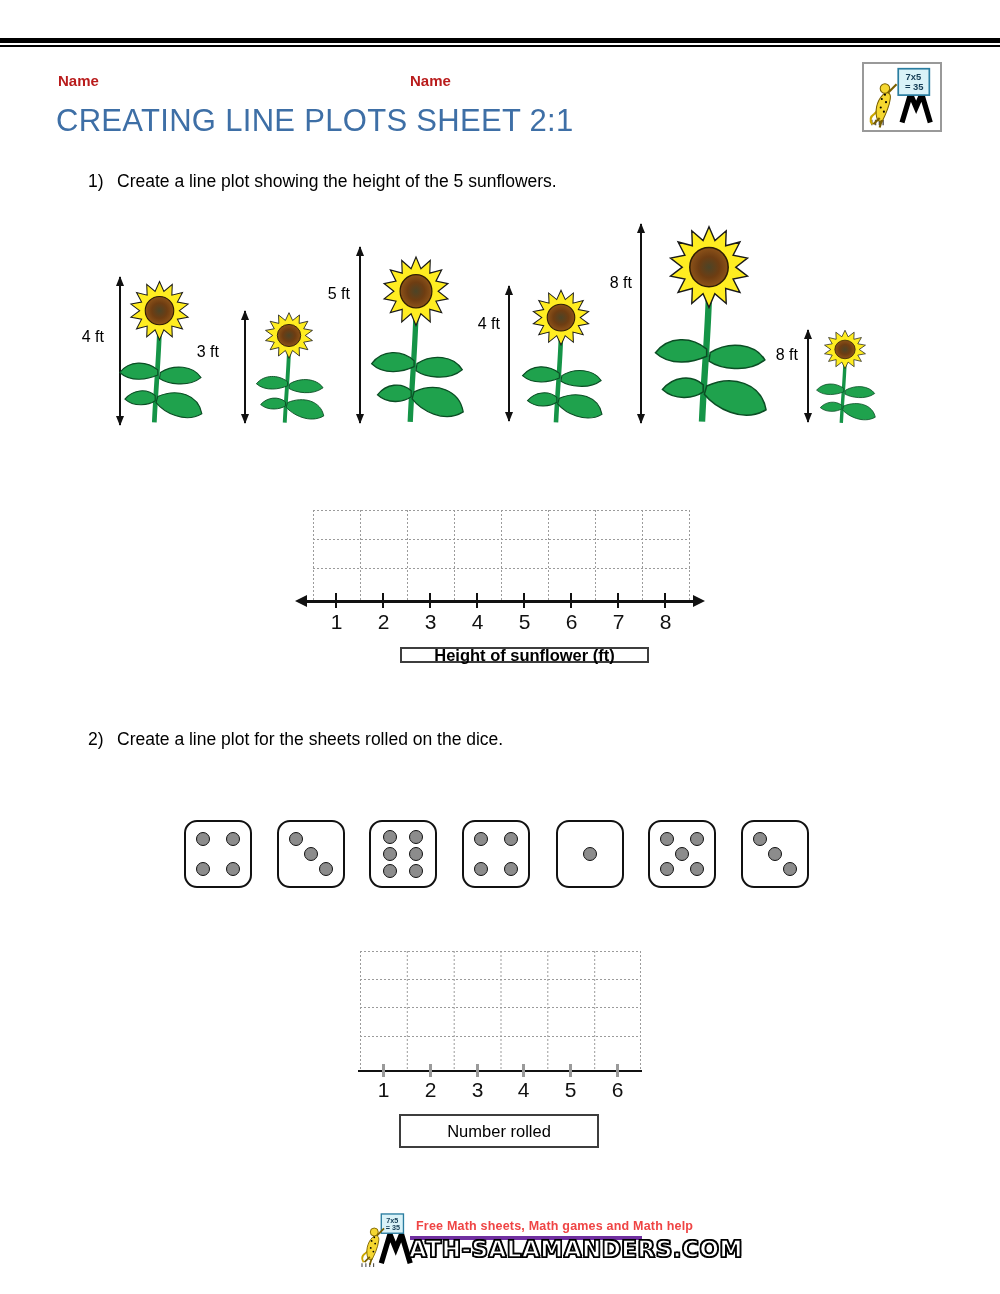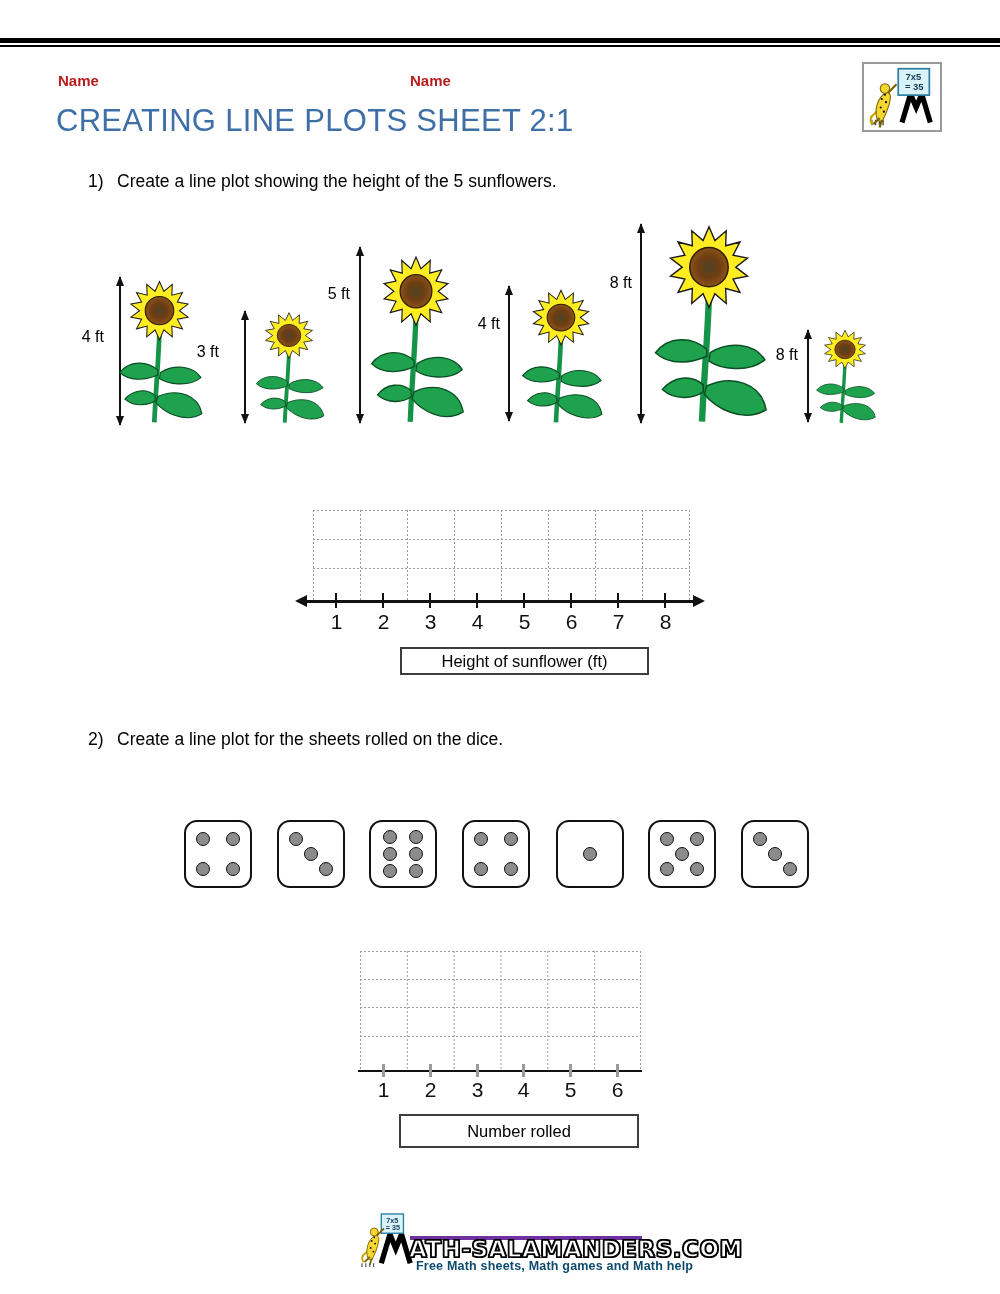--- a/index.html
+++ b/index.html
@@ -32,21 +32,21 @@
   .tick { position:absolute; width:2px; height:15px; background:#111; }
   .tick.gray { width:3px; height:13px; background:#9a9a9a; }
   .ticklbl { position:absolute; width:47px; text-align:center; font-size:21px; color:#111; }
   .axisbox { position:absolute; border:2px solid #3d3d3d; background:#fff; display:flex; align-items:center; justify-content:center; font-size:16.5px; color:#000; }
 
   
   .die { position:absolute; width:68px; height:68px; background:#fff; border:2.5px solid #111; border-radius:13px; }
   .pip { position:absolute; width:14px; height:14px; border-radius:50%; background:#8C8C8C; border:1.8px solid #111; transform:translate(-50%,-50%); }
 
   
-  .tagline { left:416px; top:1219px; font-size:12.5px; font-weight:bold; color:#0c4a6e; letter-spacing:0.2px;margin-top:40px; }
+  .tagline { left:416px; top:1219px; font-size:12.5px; font-weight:bold; color:#ef4444; letter-spacing:0.2px; }
   .purple-rule { left:410px; top:1236px; width:232px; height:3.5px; }
   .wordmark { left:409px; top:1236px; font-family:"DejaVu Sans", sans-serif; font-weight:bold; font-size:23px; letter-spacing:0.5px; color:#fff;
     -webkit-text-stroke:1.4px #000;
     text-shadow:-1px -1px 0 #000, 1px -1px 0 #000, -1px 1px 0 #000, 1px 1px 0 #000; }
 </style>
 </head>
 <body>
 
 <svg width="0" height="0" style="position:absolute" aria-hidden="true">
   <defs>
@@ -157,21 +157,21 @@
 <div class="tick" style="left:664px; top:593px;"></div>
 <div class="ticklbl" style="left:313px; top:610px;">1</div>
 <div class="ticklbl" style="left:360px; top:610px;">2</div>
 <div class="ticklbl" style="left:407px; top:610px;">3</div>
 <div class="ticklbl" style="left:454px; top:610px;">4</div>
 <div class="ticklbl" style="left:501px; top:610px;">5</div>
 <div class="ticklbl" style="left:548px; top:610px;">6</div>
 <div class="ticklbl" style="left:595px; top:610px;">7</div>
 <div class="ticklbl" style="left:642px; top:610px;">8</div>
 
-<div class="axisbox" style="left:400px; top:647px; width:249px; height:28px;">
+<div class="axisbox" style="left:400px; top:647px; width:249px; height:16px;font-weight:bold;">
   <span>Height of sunflower (ft)</span>
 </div>
 
 <div class="abs question" style="left:88px; top:729px;">
   <span class="q-num">2)</span>
   <span>Create a line plot for the sheets rolled on the dice.</span>
 </div>
 
 <div class="die" style="left:184px; top:820px;">
     <div class="pip" style="left: 27%; top: 27%;"></div>
@@ -226,21 +226,21 @@
 <div class="tick gray" style="left:522px; top:1064px;"></div>
 <div class="tick gray" style="left:569px; top:1064px;"></div>
 <div class="tick gray" style="left:616px; top:1064px;"></div>
 <div class="ticklbl" style="left:360px; top:1078px;">1</div>
 <div class="ticklbl" style="left:407px; top:1078px;">2</div>
 <div class="ticklbl" style="left:454px; top:1078px;">3</div>
 <div class="ticklbl" style="left:500px; top:1078px;">4</div>
 <div class="ticklbl" style="left:547px; top:1078px;">5</div>
 <div class="ticklbl" style="left:594px; top:1078px;">6</div>
 
-<div class="axisbox" style="left:399px; top:1114px; width:240px; height:34px;">
+<div class="axisbox" style="left:399px; top:1114px; width:200px; height:34px;">
   <span>Number rolled</span>
 </div>
 
 <svg class="abs" style="left:360px; top:1213px;" width="58" height="54" viewBox="0 0 60 56">
   <path d="M22,52 L31,22 L37,37 L43,22 L52,52" stroke="#000" stroke-width="5.5" fill="none"></path>
   <rect x="22" y="1" width="23" height="20" fill="#d9f2f8" stroke="#2a7da0" stroke-width="1.4"></rect>
   <text x="33.5" y="10" text-anchor="middle" font-size="7.5" font-weight="bold" fill="#143c55">7x5</text>
   <text x="34" y="18" text-anchor="middle" font-size="7.5" font-weight="bold" fill="#143c55">= 35</text>
   <path d="M2,52 v4 M6,52 v4 M10,52 v4 M14,52 v4" stroke="#555" stroke-width="1.2"></path>
   <use href="#sala" transform="translate(0,5) scale(0.92)"></use>

